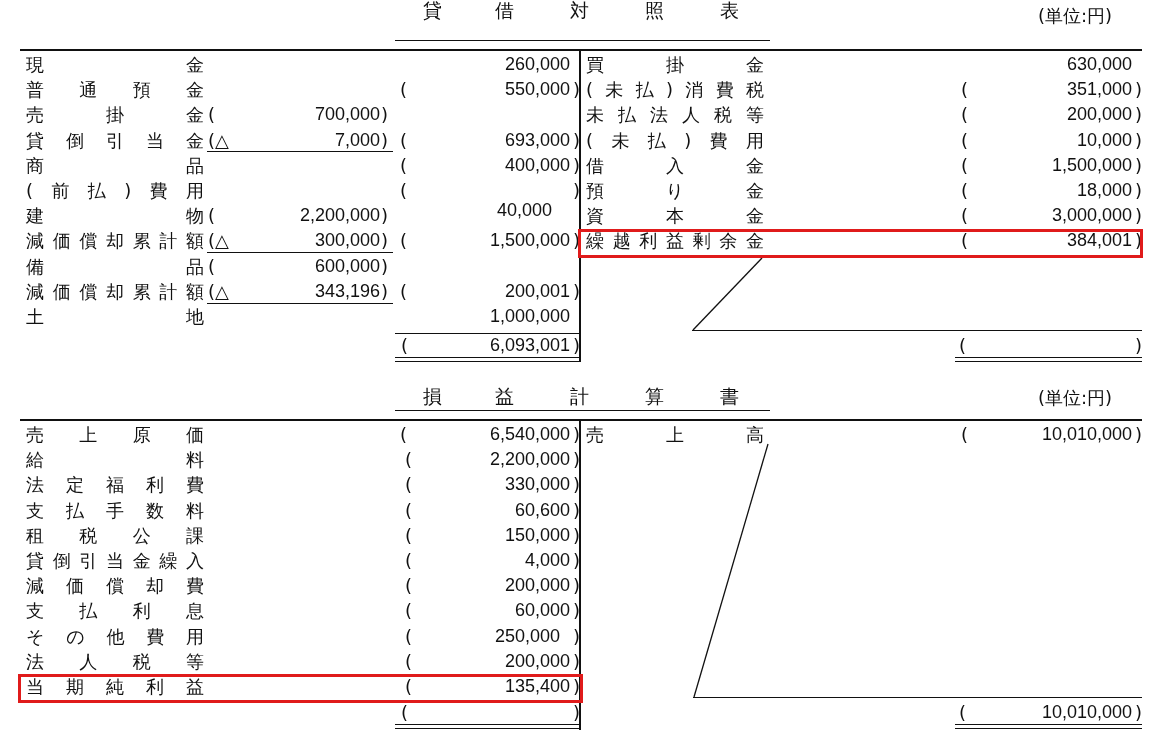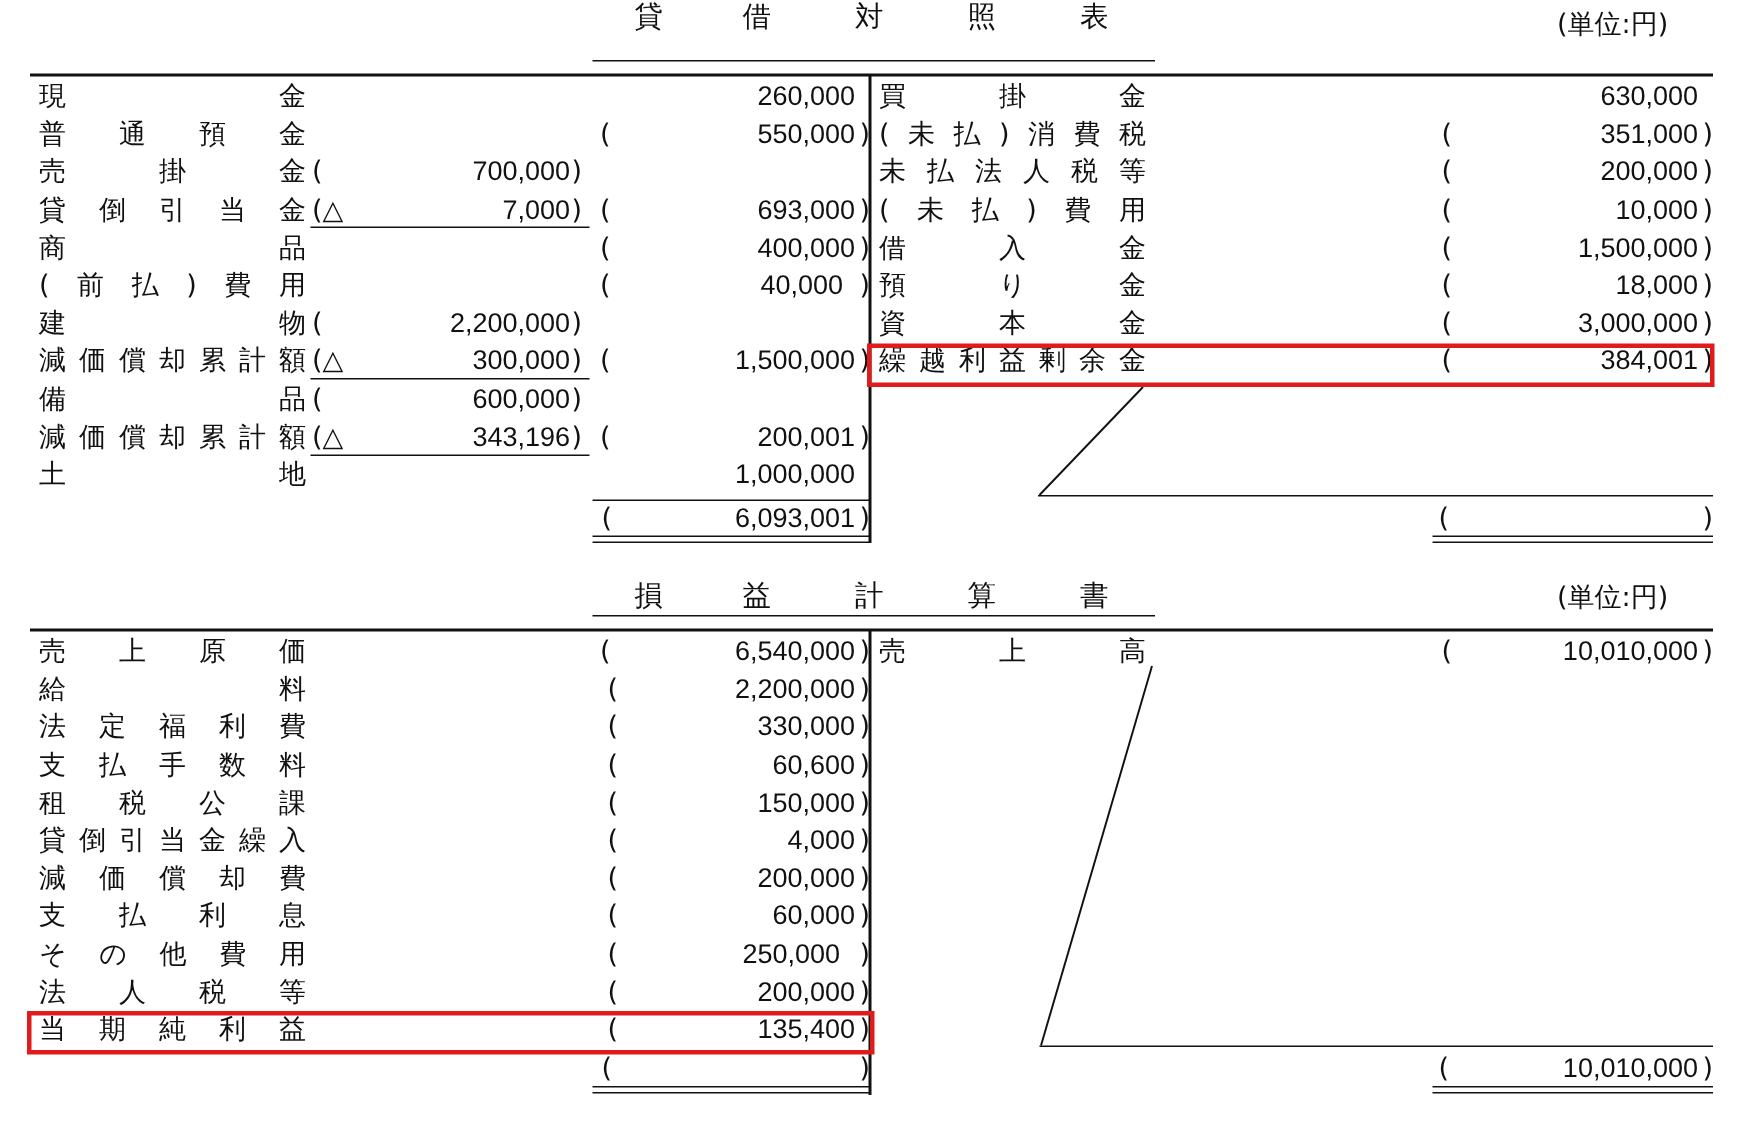--- a/index.html
+++ b/index.html
@@ -109,21 +109,21 @@
           <span>前</span>
           <span>払</span>
           <span>)</span>
           <span>費</span>
           <span>用</span>
         </div>
         <span class="par" style="left: 208px;"></span>
         <span class="num" style="right: 200px;"></span>
         <span class="par" style="left: 381px;"></span>
         <span class="par" style="left: 400px;">(</span>
-        <span class="num" style="right: 18px;">40,000</span>
+        <span class="num" style="right: 28px; margin-top: 20px;">40,000</span>
         <span class="par" style="right: 0px;">)</span>
       </div>
       <div class="row" style="left: 0px; top: 203.2px; width: 580px;">
         <div class="lbl" style="left: 26px; width: 178px;">
           <span>建</span>
           <span>物</span>
         </div>
         <span class="par" style="left: 208px;">(</span>
         <span class="num" style="right: 200px;">2,200,000</span>
         <span class="par" style="left: 381px;">)</span>

